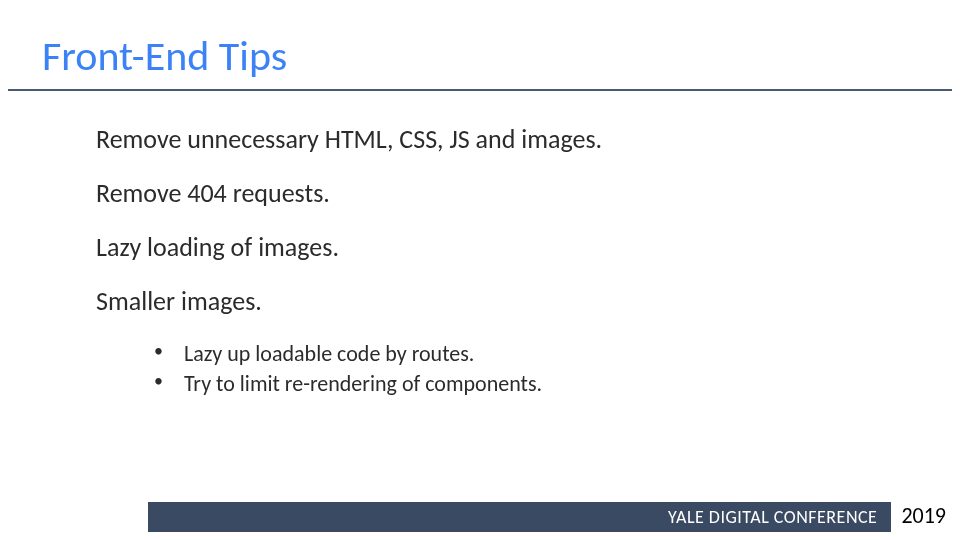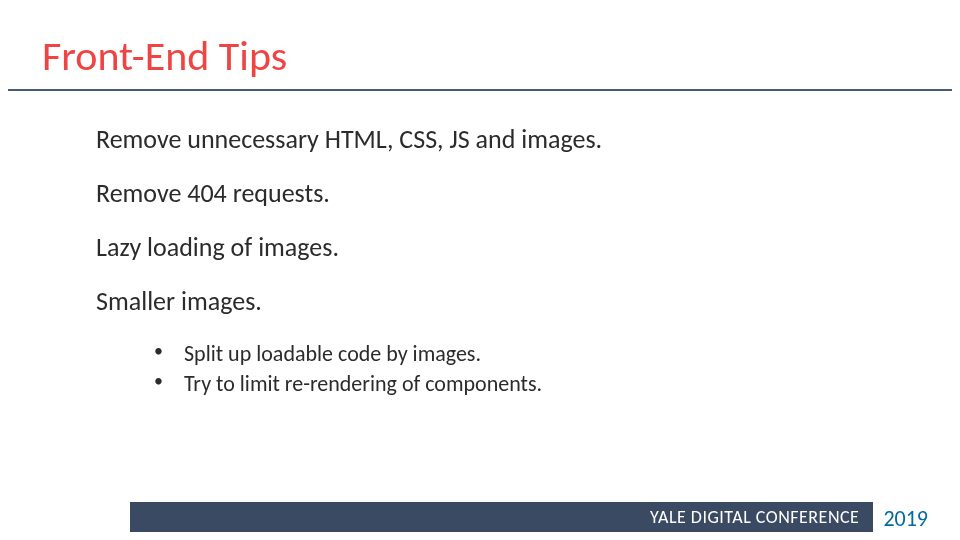--- a/index.html
+++ b/index.html
@@ -1,20 +1,20 @@
 <!DOCTYPE html>
 <html><head>
 <meta charset="utf-8">
 <style>
   * { margin: 0; padding: 0; box-sizing: border-box; }
   html, body { width: 960px; height: 540px; font-family: Calibri, "Segoe UI", Arial, sans-serif; background: #ffffff; color: #333; }
   .slide { position: relative; width: 960px; height: 540px; }
   .title {
     font-size: 42px;
-    color: #ef4444;
+    color: #3b82f6;
     font-weight: 400;
     padding: 30px 0 8px 42px;
   }
   .title-underline {
     border-bottom: 2px solid #4a5a73;
     margin: 0 8px 0 8px;
   }
   .content {
     padding: 32px 0 0 96px;
   }
@@ -38,56 +38,56 @@
   .sublist li::before {
     content: "•";
     position: absolute;
     left: 0;
     top: 0;
     font-size: 18px;
   }
   .footer {
     position: absolute;
     bottom: 8px;
-    right: 32px;
+    right: 14px;
     display: flex;
-    align-items: flex-end;
+    align-items: flex-start;
     gap: 10px;
   }
   .footer-bar {
     background: #3a4a63;
     color: #ffffff;
     font-size: 18px;
     letter-spacing: 0.5px;
     padding: 4px 14px 4px 520px;
     font-weight: 400;
     white-space: nowrap;
   }
   .footer-bar .thin { font-weight: 300; }
   .footer-year {
-    color: #0369a1;
+    color: #000000;
     font-size: 22px;
     font-weight: 400;
   }
 </style>
 </head>
 <body>
 
 <div class="slide">
 
   <h1 class="title">Front-End Tips</h1>
   <div class="title-underline"></div>
 
   <div class="content">
     <p class="point">Remove unnecessary HTML, CSS, JS and images.</p>
     <p class="point">Remove 404 requests.</p>
     <p class="point">Lazy loading of images.</p>
     <p class="point">Smaller images.</p>
     <ul class="sublist">
-      <li>Split up loadable code by images.</li>
+      <li>Lazy up loadable code by routes.</li>
       <li>Try to limit re-rendering of components.</li>
     </ul>
   </div>
 
   <div class="footer">
     <div class="footer-bar">
       <span>YALE</span>
       <span class="thin">DIGITAL CONFERENCE</span>
     </div>
     <div class="footer-year">2019</div>

